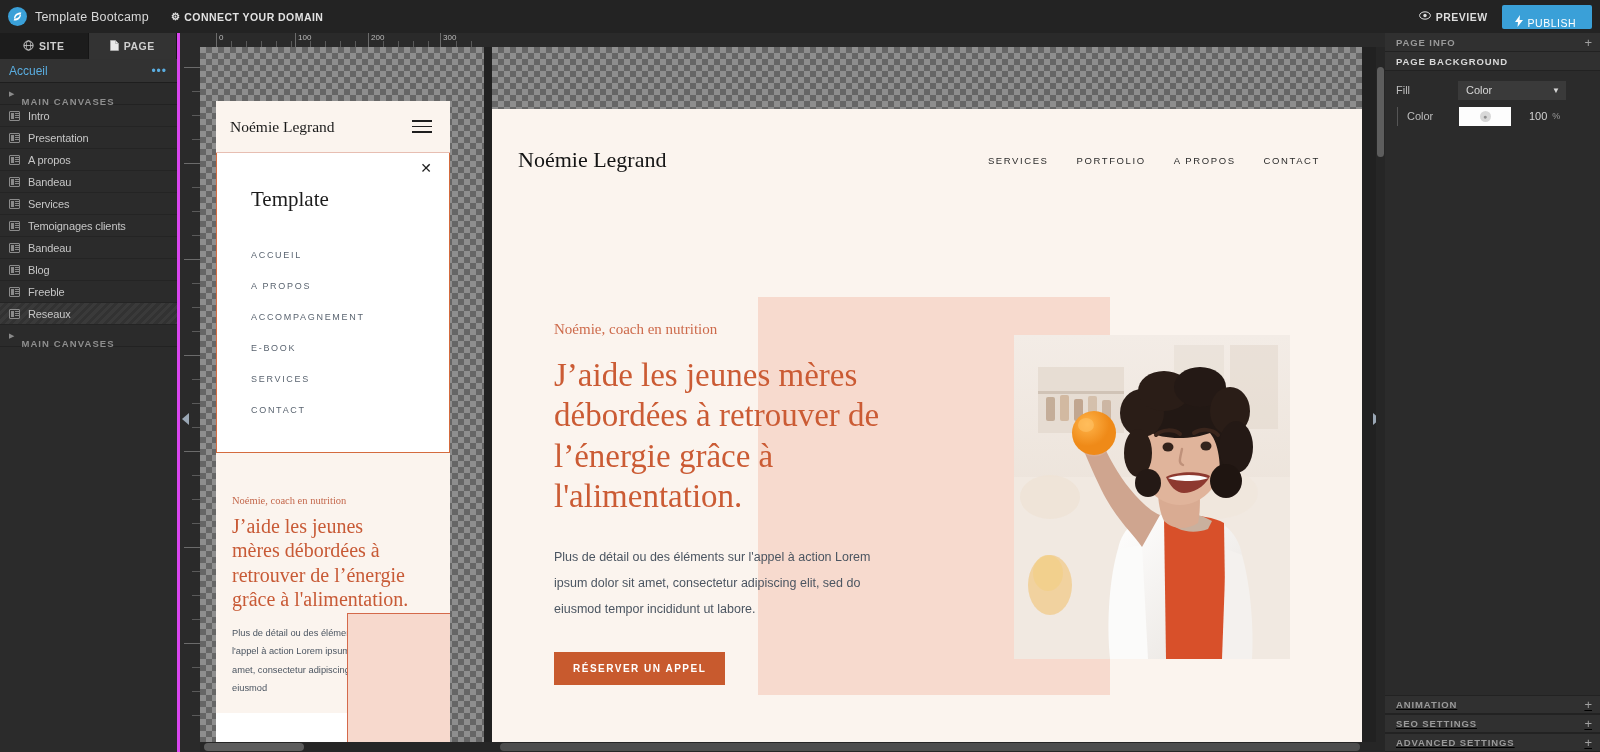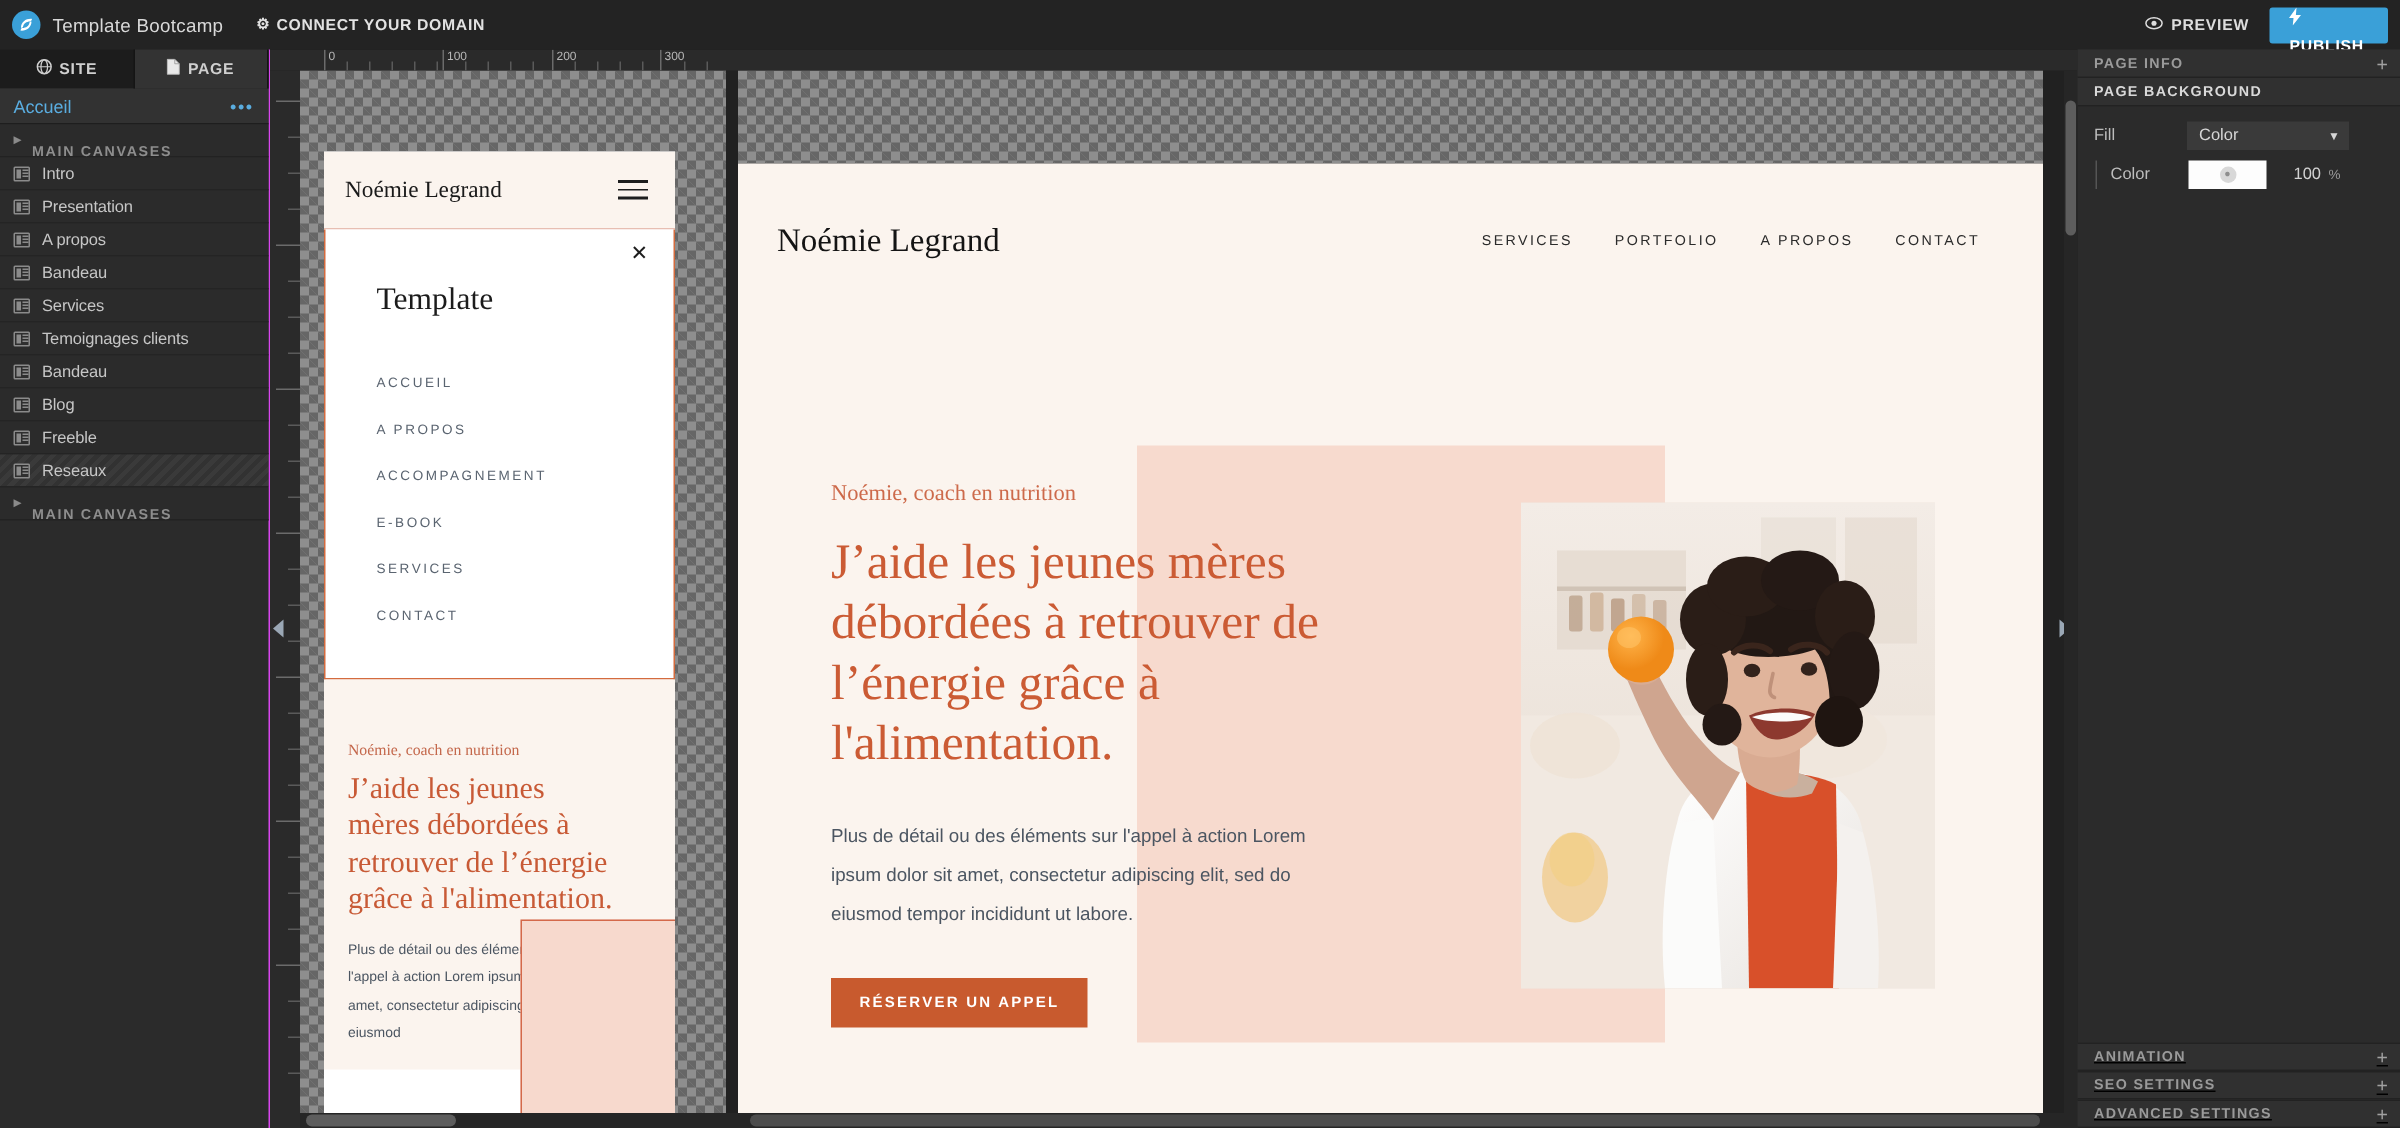--- a/index.html
+++ b/index.html
@@ -37,30 +37,30 @@
     position: absolute; right: 0; top: 0; height: 33px;
     display: flex; align-items: center; gap: 0;
   }
   .preview-btn {
     display: flex; align-items: center; gap: 5px;
     color: #ddd; font-size: 10.5px; font-weight: bold; letter-spacing: .5px;
     padding: 0 14px; cursor: pointer; white-space: nowrap;
   }
   .eye-ico { display: inline-block; line-height: 1; }
   .publish-btn {
-    background: #3aa0d8; color: #fff; font-size: 10.5px; font-weight: bold;
-    letter-spacing: .5px; height: 24px; display: flex; align-items: flex-start;
+    background: #3aa0d8; color: #fff; font-size: 10.5px; font-weight: normal;
+    letter-spacing: .5px; height: 24px; display: flex; align-items: flex-end;
     gap: 5px; padding: 0 16px 0 13px; margin-right: 8px; border-radius: 2px;
-    cursor: pointer; white-space: nowrap; flex-direction: column;
+    cursor: pointer; white-space: nowrap;
   }
 
   
   .sidebar {
     position: absolute; top: 33px; left: 0; width: 180px; height: 719px;
-    background: #2b2b2b; border-right: 1px solid #d946ef;
+    background: #2b2b2b; border-right: 3px solid #d946ef;
   }
   .tabs { display: flex; height: 26px; background: #1c1c1c; }
   .tab {
     flex: 1; display: flex; align-items: center; justify-content: center;
     gap: 5px; font-size: 10.5px; font-weight: bold; letter-spacing: .5px;
     color: #cfcfcf; cursor: pointer; border-right: 1px solid #151515;
   }
   .tab.active { background: #333333; }
   .tab .t-ico { font-size: 10px; line-height: 1; }
 

